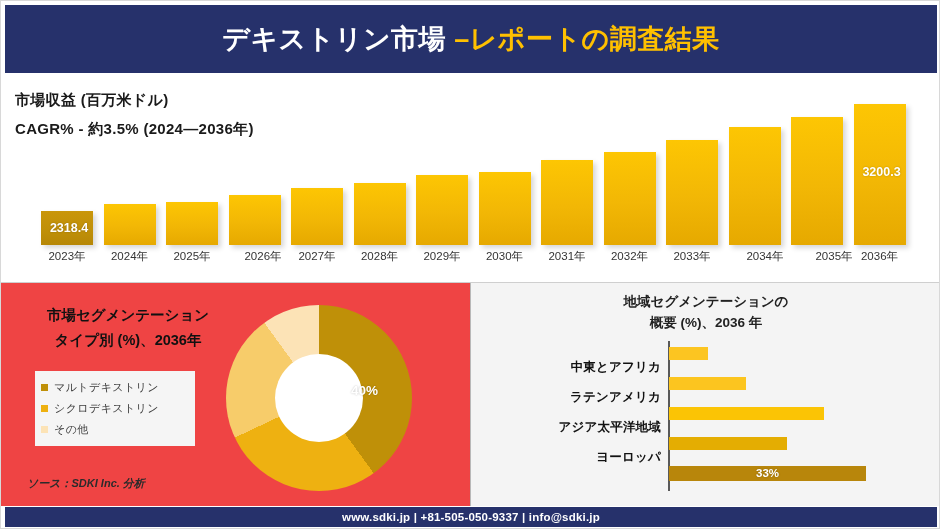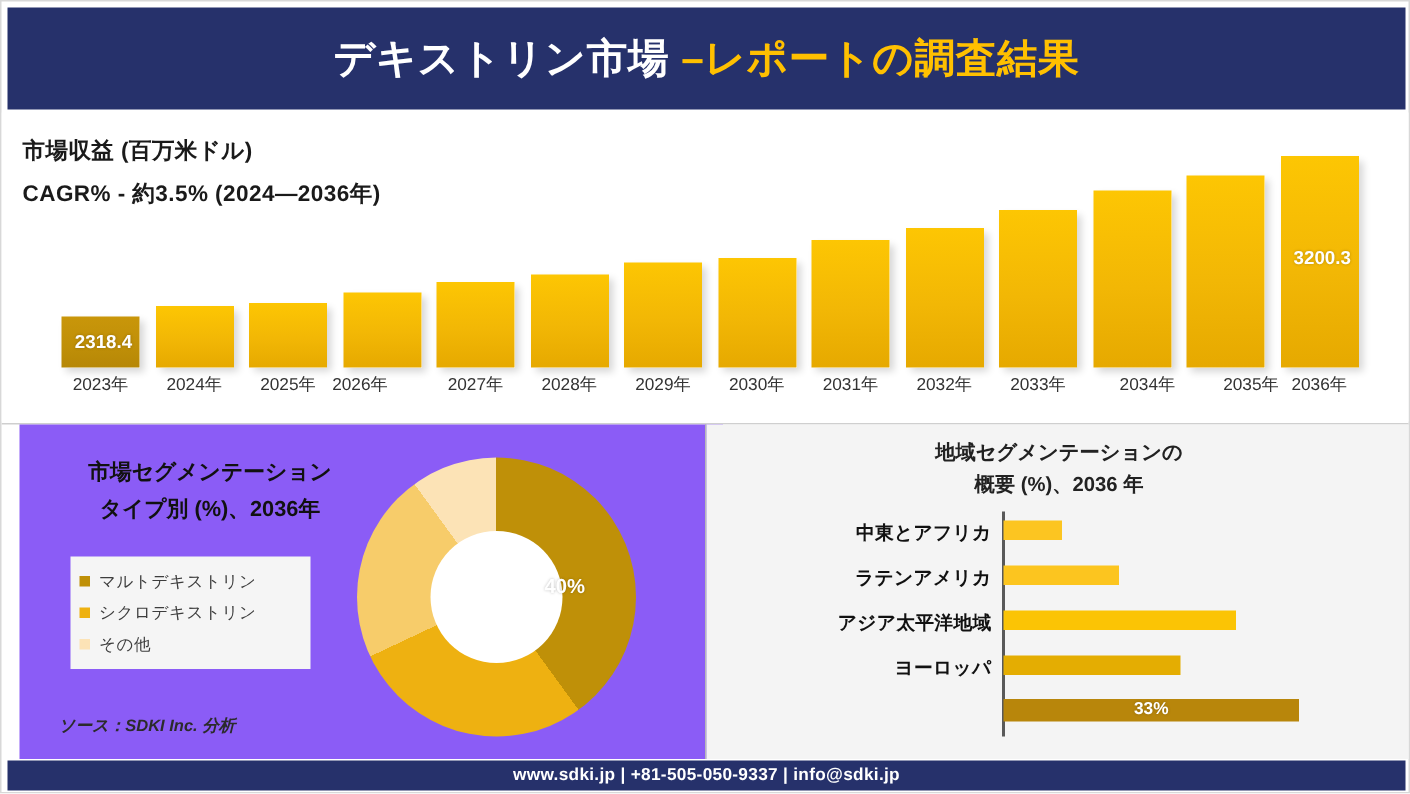--- a/index.html
+++ b/index.html
@@ -125,25 +125,25 @@
     left: 0;
     top: 281px;
     width: 940px;
     height: 1px;
     background: #cfcfcf;
   }
 
   
   .bottom-left {
     position: absolute;
-    left: 12px;
+    left: 0;
     top: 282px;
     width: 469px;
     height: 223px;
-    background: #8b5cf6;
+    background: #ef4444;
   }
   .seg-title {
     position: absolute;
     left: 22px;
     top: 20px;
     width: 210px;
     text-align: center;
     font-size: 14.5px;
     font-weight: bold;
     color: #111111;
@@ -266,21 +266,21 @@
   }
   .region-row {
     position: absolute;
     left: 0;
     width: 470px;
     height: 30px;
   }
   .region-label {
     position: absolute;
     left: 0;
-    top: 8px;
+    top: 20px;
     width: 190px;
     text-align: right;
     font-size: 12.5px;
     font-weight: bold;
     color: #111111;
     letter-spacing: 0.2px;
   }
   .region-bar {
     position: absolute;
     left: 198px;
@@ -381,21 +381,21 @@
         </div>
         <div class="bar-col" style="left: 822.5px; padding-left: 17px;">
           <div class="bar-rect" style="height: 141px;"></div>
           <div class="bar-value" style="bottom: 66px;">3200.3</div>
         </div>
       </div>
     <div class="x-labels" id="x-labels">
         <div class="x-label" style="left: 7px;">2023年</div>
         <div class="x-label" style="left: 69.5px;">2024年</div>
         <div class="x-label" style="left: 132px;">2025年</div>
-        <div class="x-label" style="left: 180px; text-align: center;">2026年</div>
+        <div class="x-label" style="left: 203px; text-align: center;">2026年</div>
         <div class="x-label" style="left: 257px;">2027年</div>
         <div class="x-label" style="left: 319.5px;">2028年</div>
         <div class="x-label" style="left: 382px;">2029年</div>
         <div class="x-label" style="left: 444.5px;">2030年</div>
         <div class="x-label" style="left: 507px;">2031年</div>
         <div class="x-label" style="left: 569.5px;">2032年</div>
         <div class="x-label" style="left: 632px;">2033年</div>
         <div class="x-label" style="left: 694.5px; text-align: right;">2034年</div>
         <div class="x-label" style="left: 774px;">2035年</div>
         <div class="x-label" style="left: 819.5px;">2036年</div>

